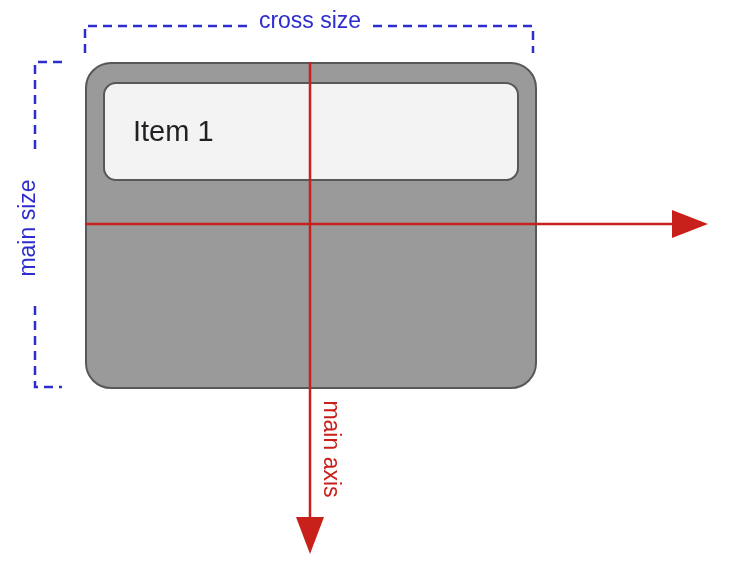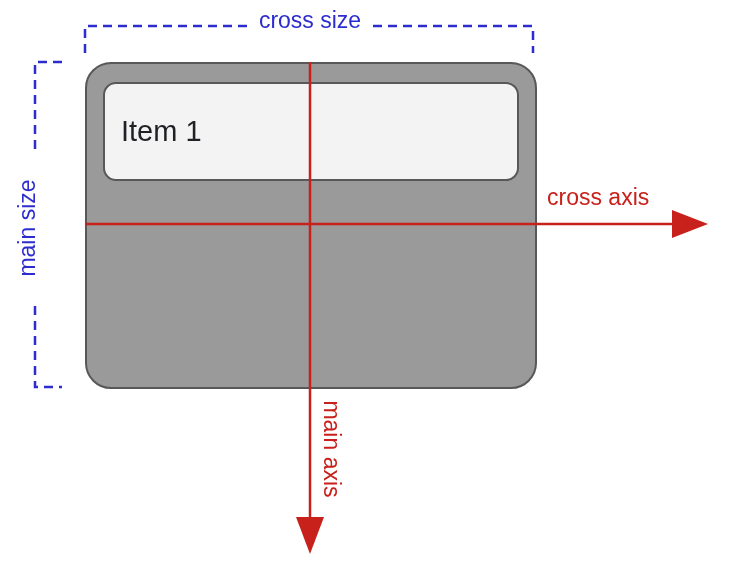--- a/index.html
+++ b/index.html
@@ -69,21 +69,21 @@
     flex-direction: column;
     padding: 18px 16px 14px 16px;
     gap: 20px;
   }
   .flex-item {
     background: var(--color-item-fill);
     border: 2px solid var(--color-item-border);
     border-radius: 13px;
     display: flex;
     align-items: center;
-    padding-left: 16px;
+    padding-left: 28px;
     font-size: 29px;
     color: var(--color-item-text);
   }
   .flex-item.item1 { flex: 0 0 99px; }
   .flex-item.item2 { flex: 1 1 auto; }
 
   
   .overlay {
     position: absolute;
     left: 0;
@@ -108,21 +108,20 @@
 </style>
 </head>
 <body>
 
 <div class="canvas">
 
   <div class="label blue cross-size-label">cross size</div>
 
   <div class="label blue main-size-label">main size</div>
 
-  <div class="label red cross-axis-label">cross axis</div>
 
   <div class="label red main-axis-label">main axis</div>
 
   <div class="flex-container">
     <div class="flex-item item1">
       <span>Item 1</span>
     </div>
   </div>
 
   <svg class="overlay" width="736" height="578" viewBox="0 0 736 578">

